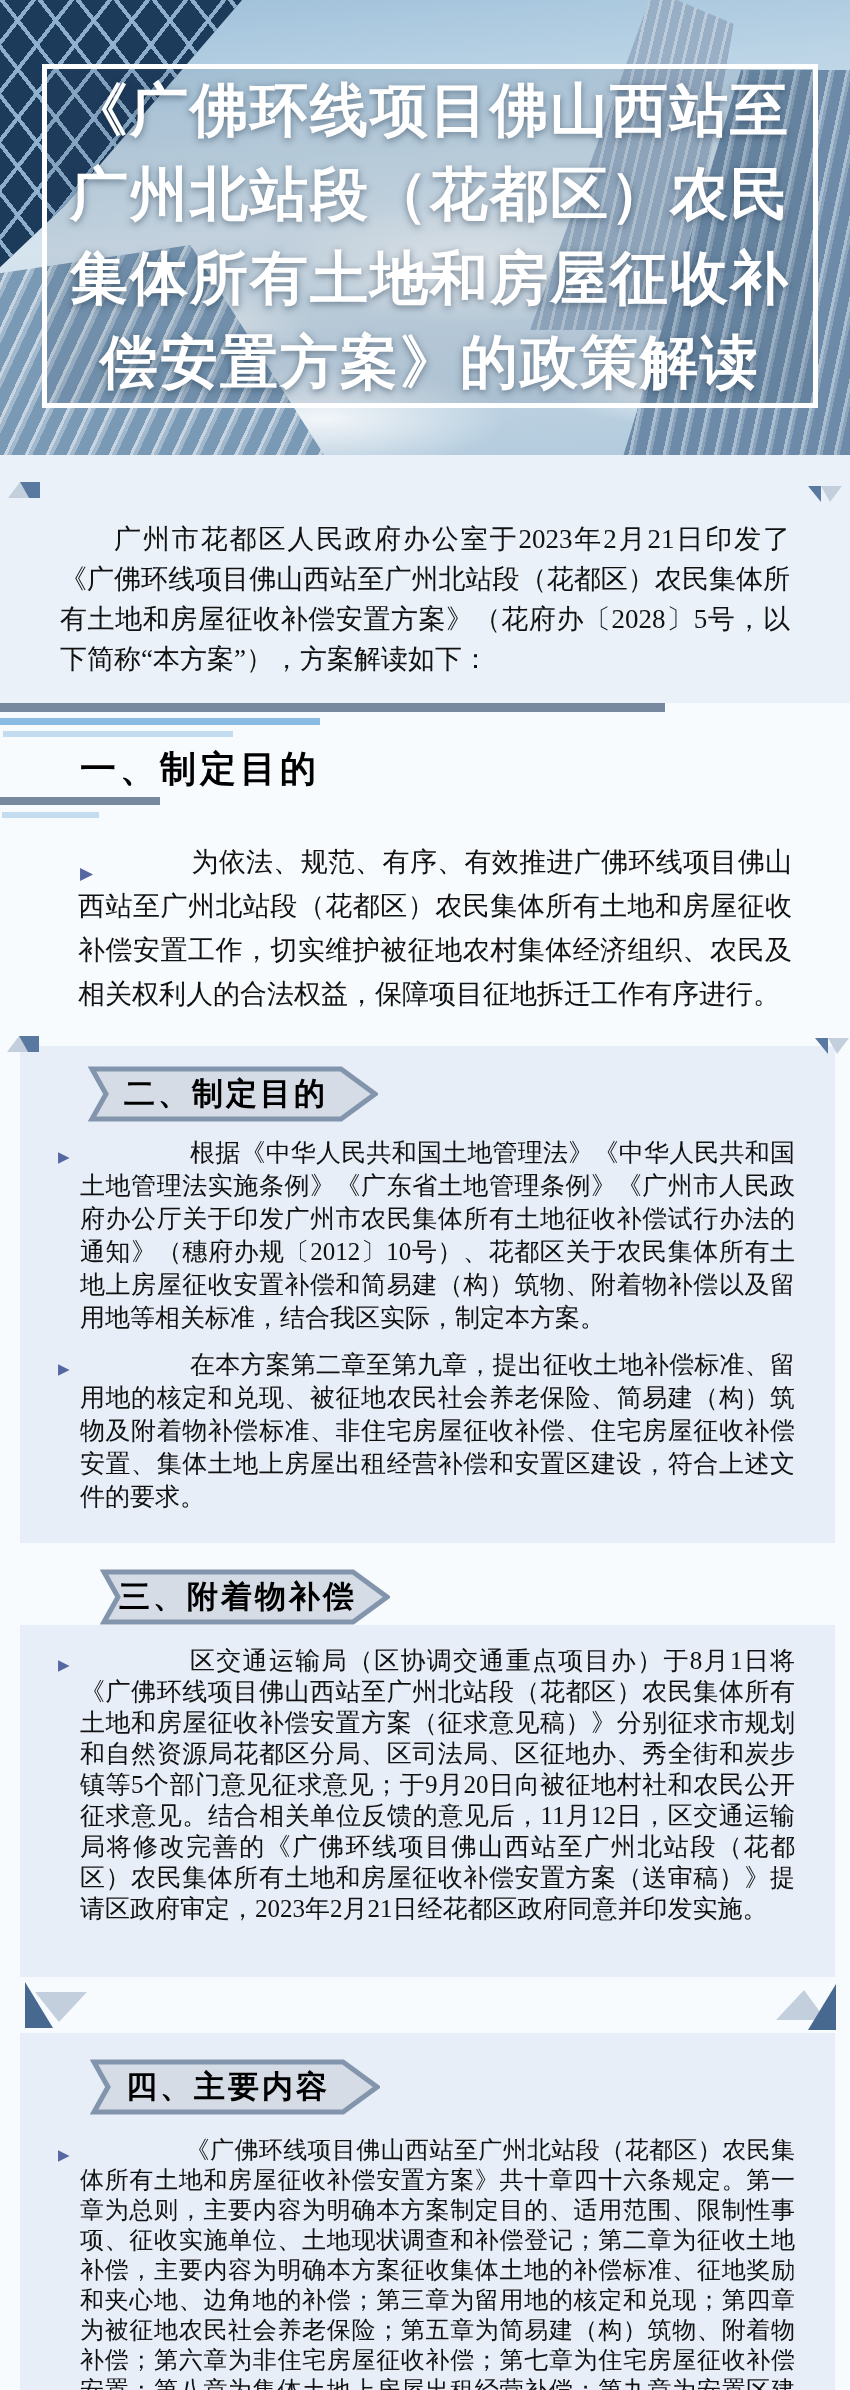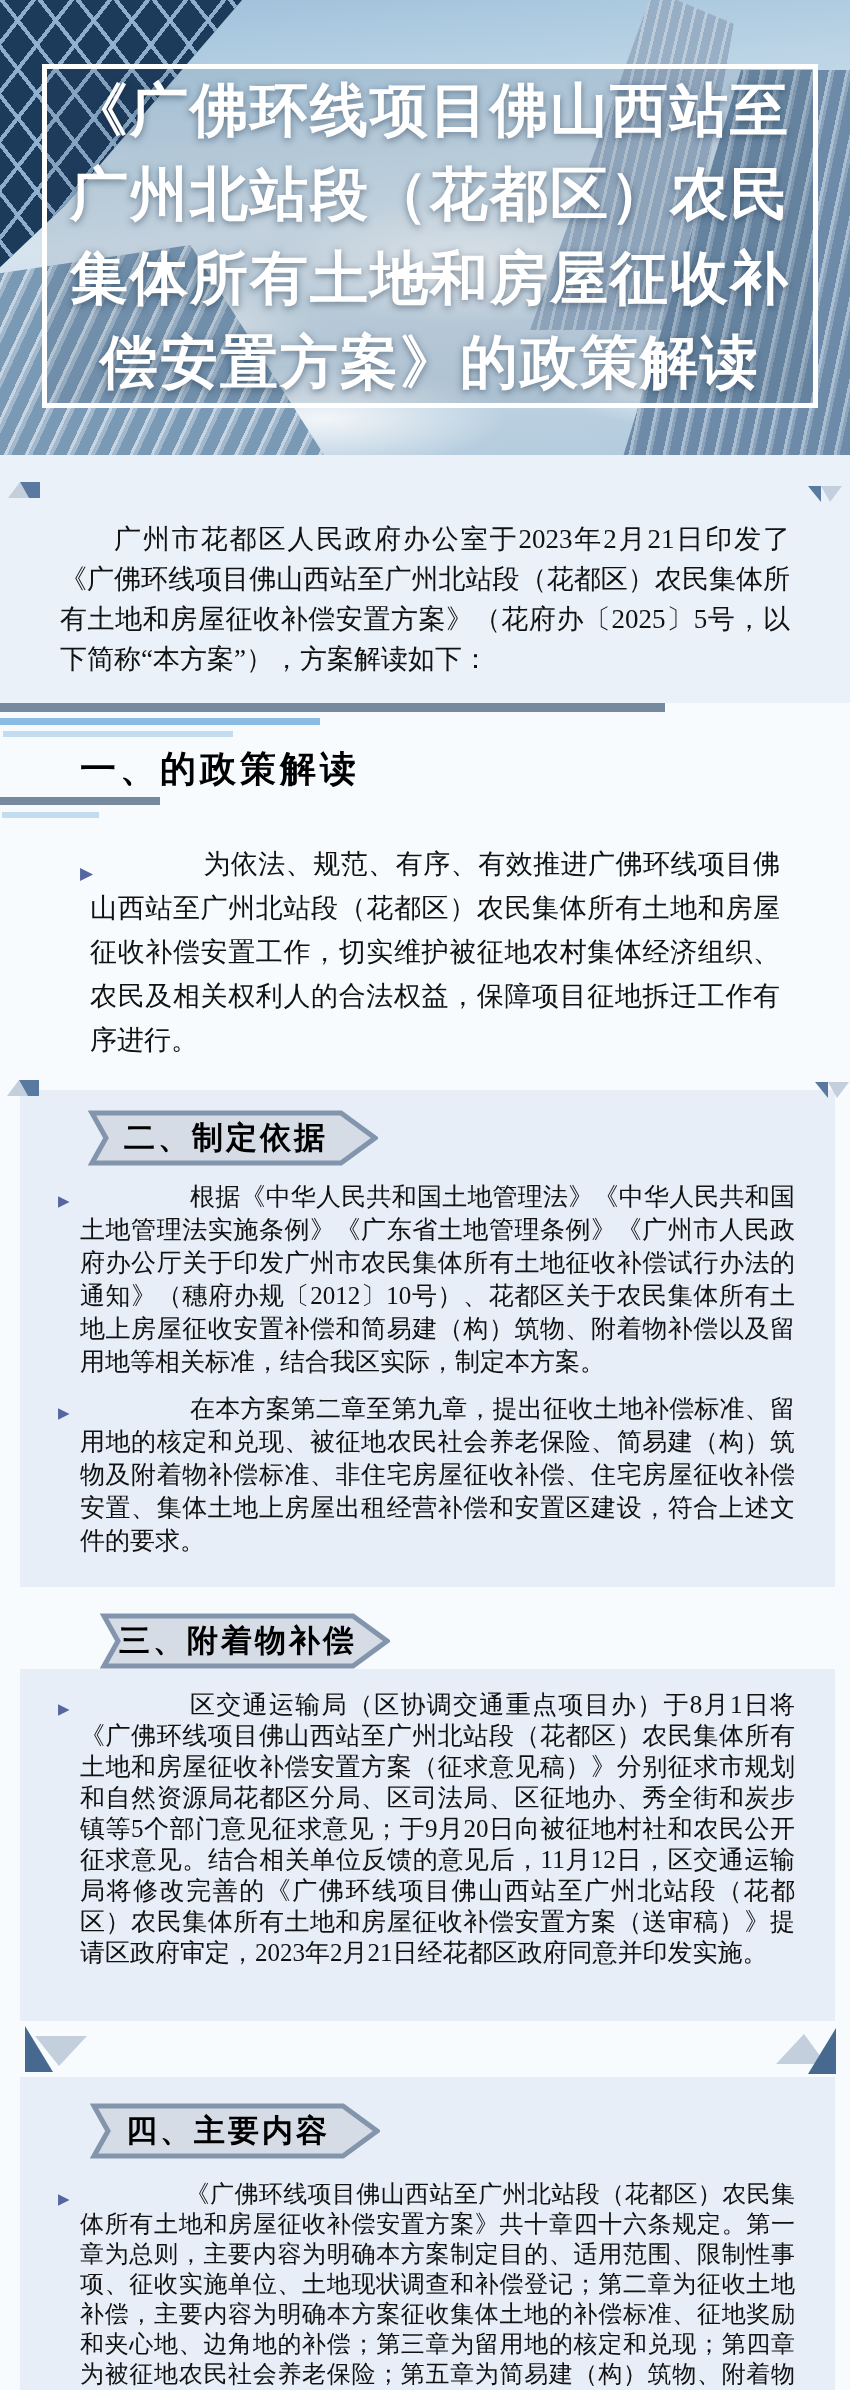--- a/index.html
+++ b/index.html
@@ -49,21 +49,21 @@
   .bar1{width:665px;height:9px;background:#76899f;}
   .bar2{width:320px;height:7px;background:#8abbe2;margin-top:6px;}
   .bar3{width:230px;height:6px;background:#c3dcf0;margin:6px 0 0 3px;}
   .sec1 h2{margin:10px 0 6px 80px;font-size:36px;line-height:44px;color:#000;
     font-weight:bold;letter-spacing:4px;}
   .bar4{width:160px;height:8px;background:#76899f;}
   .bar5{width:97px;height:6px;background:#c3dcf0;margin:7px 0 0 2px;}
   .para{position:relative;margin:24px 58px 28px 78px;
     font-family:"Liberation Serif","DejaVu Serif",serif;
     font-size:27px;line-height:44px;text-align:justify;}
-  .para p{margin:12px;text-indent:4.2em;}
+  .para p{margin:0;text-indent:4.2em;font-family:Liberation Mono, monospace;}
   .bullet{position:absolute;left:2px;top:9px;font-size:17px;color:#5566a1;
     font-family:"DejaVu Sans",sans-serif;}
   
   .panel{position:relative;margin:0 15px 0 20px;background:#e7eef8;padding:0 40px;}
   .panel2{padding-top:20px;padding-bottom:20px;}
   .panel3{padding-top:6px;padding-bottom:16px;min-height:330px;}
   .panel4{padding-top:26px;min-height:500px;}
   .ppara{position:relative;margin:14px 0 10px 20px;
     font-family:"Liberation Serif","DejaVu Serif",serif;
     font-size:25px;line-height:33px;text-align:justify;}
@@ -105,28 +105,28 @@
         <polygon points="0,17 12,1 21,17" fill="#c3cfdd"></polygon>
         <polygon points="12,1 32,1 32,17 21,17" fill="#5a79a1"></polygon>
       </svg>
     </span>
     <span class="deco-sm" style="right:8px;top:30px;">
       <svg width="34" height="18" viewBox="0 0 34 18">
         <polygon points="0,1 13,1 13,17" fill="#5a79a1"></polygon>
         <polygon points="13,1 34,1 22,17" fill="#c3cfdd"></polygon>
       </svg>
     </span>
-    <p class="intro-p">广州市花都区人民政府办公室于2023年2月21日印发了《广佛环线项目佛山西站至广州北站段（花都区）农民集体所有土地和房屋征收补偿安置方案》（花府办〔2025〕5号，以下简称“本方案”），方案解读如下：</p>
+    <p class="intro-p">广州市花都区人民政府办公室于2023年2月21日印发了《广佛环线项目佛山西站至广州北站段（花都区）农民集体所有土地和房屋征收补偿安置方案》（花府办〔2028〕5号，以下简称“本方案”），方案解读如下：</p>
   </div>
 
   <div class="sec1">
     <div class="bar bar1"></div>
     <div class="bar bar2"></div>
     <div class="bar bar3"></div>
-    <h2>一、的政策解读</h2>
+    <h2>一、制定目的</h2>
     <div class="bar bar4"></div>
     <div class="bar bar5"></div>
     <div class="para">
       <span class="bullet">▶</span>
       <p>为依法、规范、有序、有效推进广佛环线项目佛山西站至广州北站段（花都区）农民集体所有土地和房屋征收补偿安置工作，切实维护被征地农村集体经济组织、农民及相关权利人的合法权益，保障项目征地拆迁工作有序进行。</p>
     </div>
   </div>
 
   <div class="panel panel2">
     <span class="deco-sm" style="left:-13px;top:-11px;">
@@ -138,21 +138,21 @@
     <span class="deco-sm" style="right:-14px;top:-9px;">
       <svg width="34" height="18" viewBox="0 0 34 18">
         <polygon points="0,1 13,1 13,17" fill="#5a79a1"></polygon>
         <polygon points="13,1 34,1 22,17" fill="#c3cfdd"></polygon>
       </svg>
     </span>
     <div class="banner banner-in2">
       <svg viewBox="0 0 290 56">
         <path d="M4 3 L253 3 L287 28 L253 53 L4 53 L18 28 Z" fill="#d6dce5" stroke="#8295ac" stroke-width="5"></path>
       </svg>
-      <span class="banner-label">二、制定依据</span>
+      <span class="banner-label">二、制定目的</span>
     </div>
     <div class="ppara">
       <span class="bullet">▶</span>
       <p>根据《中华人民共和国土地管理法》《中华人民共和国土地管理法实施条例》《广东省土地管理条例》《广州市人民政府办公厅关于印发广州市农民集体所有土地征收补偿试行办法的通知》（穗府办规〔2012〕10号）、花都区关于农民集体所有土地上房屋征收安置补偿和简易建（构）筑物、附着物补偿以及留用地等相关标准，结合我区实际，制定本方案。</p>
     </div>
     <div class="ppara">
       <span class="bullet">▶</span>
       <p>在本方案第二章至第九章，提出征收土地补偿标准、留用地的核定和兑现、被征地农民社会养老保险、简易建（构）筑物及附着物补偿标准、非住宅房屋征收补偿、住宅房屋征收补偿安置、集体土地上房屋出租经营补偿和安置区建设，符合上述文件的要求。</p>
     </div>
   </div>

